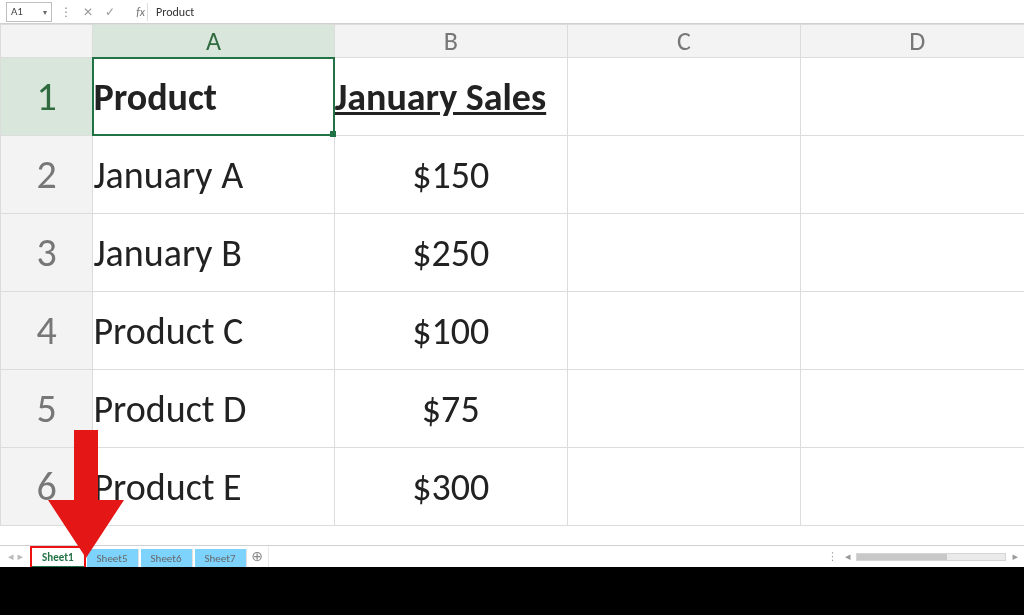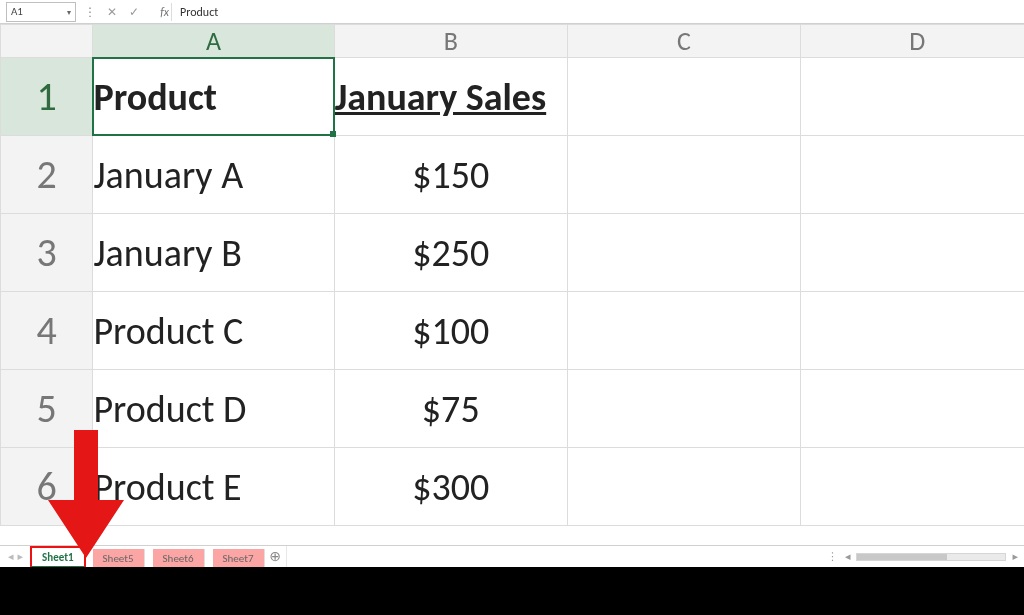--- a/index.html
+++ b/index.html
@@ -16,21 +16,21 @@
   .formula-bar {
     height: 24px;
     display: flex;
     align-items: center;
     border-bottom: 1px solid #d0d0d0;
     font-size: 12px;
     color: #444;
     background: #fff;
   }
   .name-box {
-    width: 70px;
+    width: 46px;
     height: 20px;
     border: 1px solid #bfbfbf;
     margin: 0 4px 0 6px;
     padding: 0 4px;
     display: flex;
     align-items: center;
     justify-content: space-between;
     background: #fff;
     font-size: 11px;
   }
@@ -152,27 +152,27 @@
     color: #555;
   }
   .tab-nav {
     display: flex; align-items: center; gap: 4px;
     padding: 0 8px;
     color: #bbb;
   }
   .tab-nav span { cursor: default; }
   .tabs {
     display: flex; align-items: flex-end;
-    gap: 8px;
+    gap: 2px;
   }
   .tab {
     padding: 3px 10px 2px 10px;
     border-right: 1px solid #e0e0e0;
     color: #666;
-    background: #fca5a5;
+    background: #7dd3fc;
     cursor: pointer;
   }
   .tab.active {
     background: #fff;
     color: #217346;
     font-weight: 700;
     border-top: 1px solid #e0e0e0;
     border-left: 1px solid #e0e0e0;
     border-right: 1px solid #e0e0e0;
     border-bottom: 2px solid #217346;

